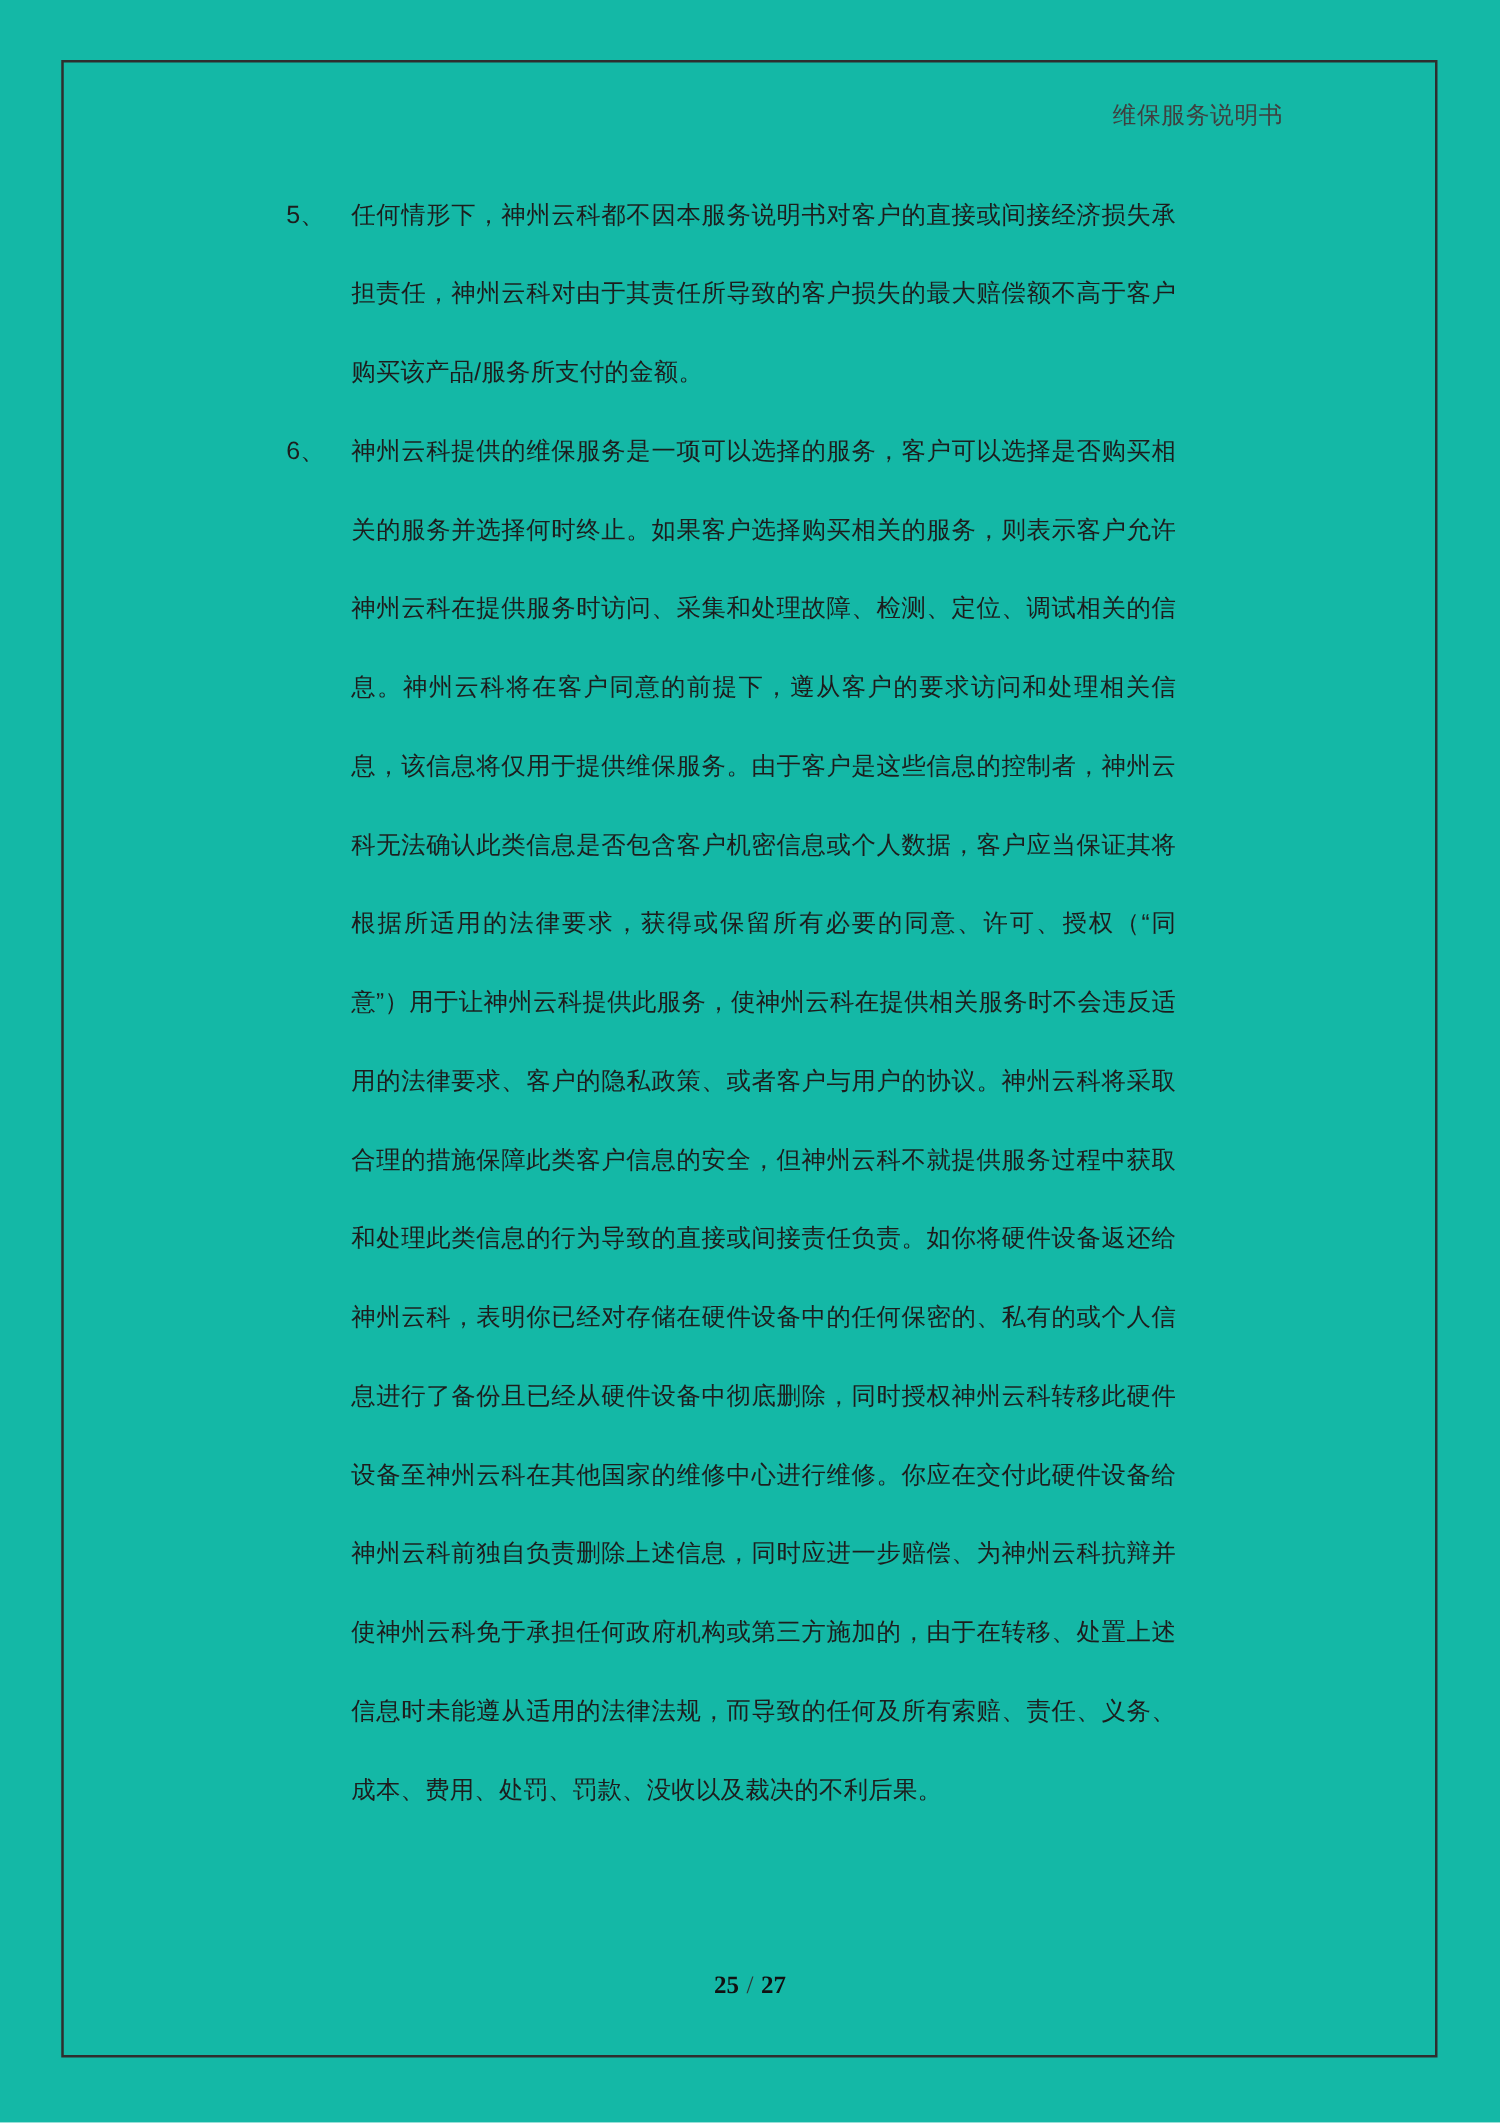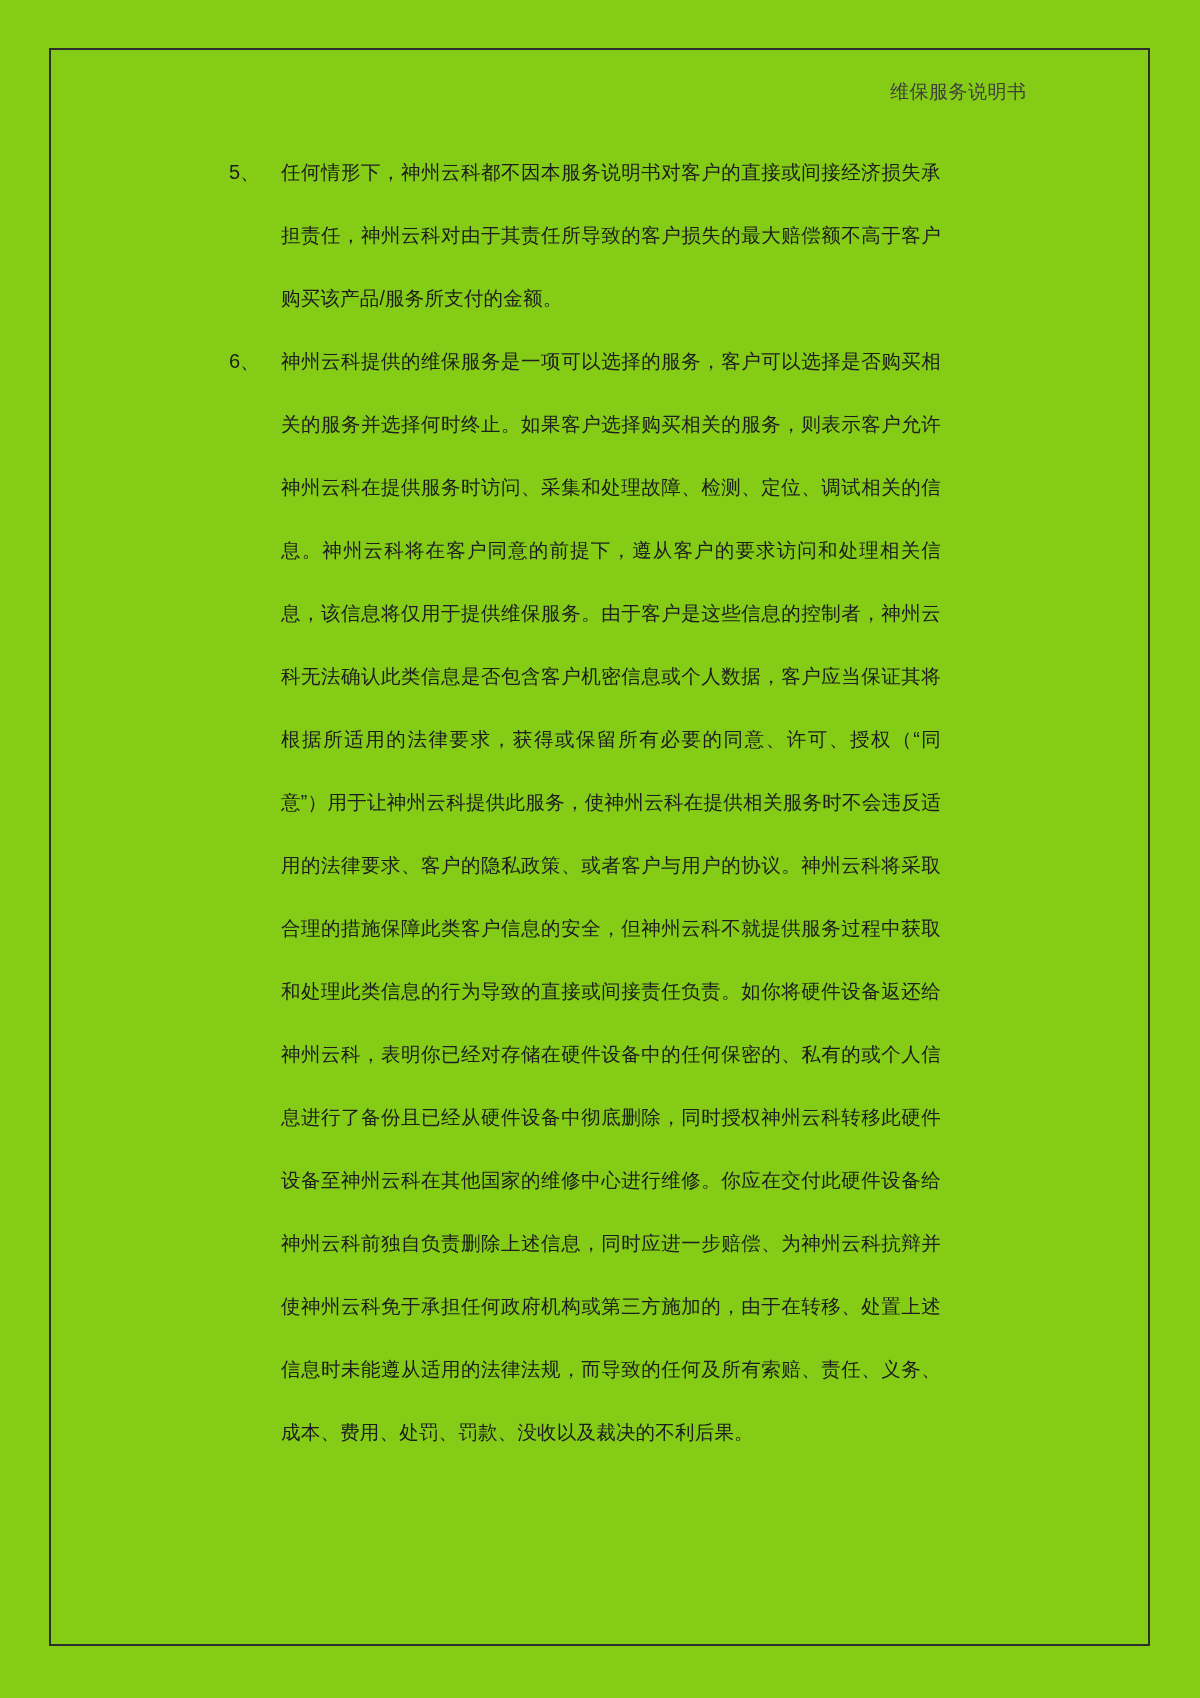--- a/index.html
+++ b/index.html
@@ -4,21 +4,21 @@
 <style>
   html, body {
     margin: 0;
     padding: 0;
     background: #ffffff;
   }
   .page {
     position: relative;
     width: 1200px;
     height: 1698px;
-    background: #84cc16;
+    background: #14b8a6;
     overflow: hidden;
     font-family: "Liberation Sans", "DejaVu Sans", sans-serif;
   }
   .page-border {
     position: absolute;
     left: 49px;
     top: 48px;
     width: 1101px;
     height: 1598px;
     border: 2px solid #2e2e2e;
@@ -100,14 +100,17 @@
       <p class="para">任何情形下，神州云科都不因本服务说明书对客户的直接或间接经济损失承担责任，神州云科对由于其责任所导致的客户损失的最大赔偿额不高于客户购买该产品/服务所支付的金额。</p>
     </div>
 
     <div class="item">
       <span class="num">6、</span>
       <p class="para">神州云科提供的维保服务是一项可以选择的服务，客户可以选择是否购买相关的服务并选择何时终止。如果客户选择购买相关的服务，则表示客户允许神州云科在提供服务时访问、采集和处理故障、检测、定位、调试相关的信息。神州云科将在客户同意的前提下，遵从客户的要求访问和处理相关信息，该信息将仅用于提供维保服务。由于客户是这些信息的控制者，神州云科无法确认此类信息是否包含客户机密信息或个人数据，客户应当保证其将根据所适用的法律要求，获得或保留所有必要的同意、许可、授权（“同意”）用于让神州云科提供此服务，使神州云科在提供相关服务时不会违反适用的法律要求、客户的隐私政策、或者客户与用户的协议。神州云科将采取合理的措施保障此类客户信息的安全，但神州云科不就提供服务过程中获取和处理此类信息的行为导致的直接或间接责任负责。如你将硬件设备返还给神州云科，表明你已经对存储在硬件设备中的任何保密的、私有的或个人信息进行了备份且已经从硬件设备中彻底删除，同时授权神州云科转移此硬件设备至神州云科在其他国家的维修中心进行维修。你应在交付此硬件设备给神州云科前独自负责删除上述信息，同时应进一步赔偿、为神州云科抗辩并使神州云科免于承担任何政府机构或第三方施加的，由于在转移、处置上述信息时未能遵从适用的法律法规，而导致的任何及所有索赔、责任、义务、成本、费用、处罚、罚款、没收以及裁决的不利后果。</p>
     </div>
 
   </div>
 
+  <div class="footer">
+    <span class="pg bold">25</span><span class="pg sep">/</span><span class="pg bold">27</span>
+  </div>
 
 </div>
 
 </body></html>

